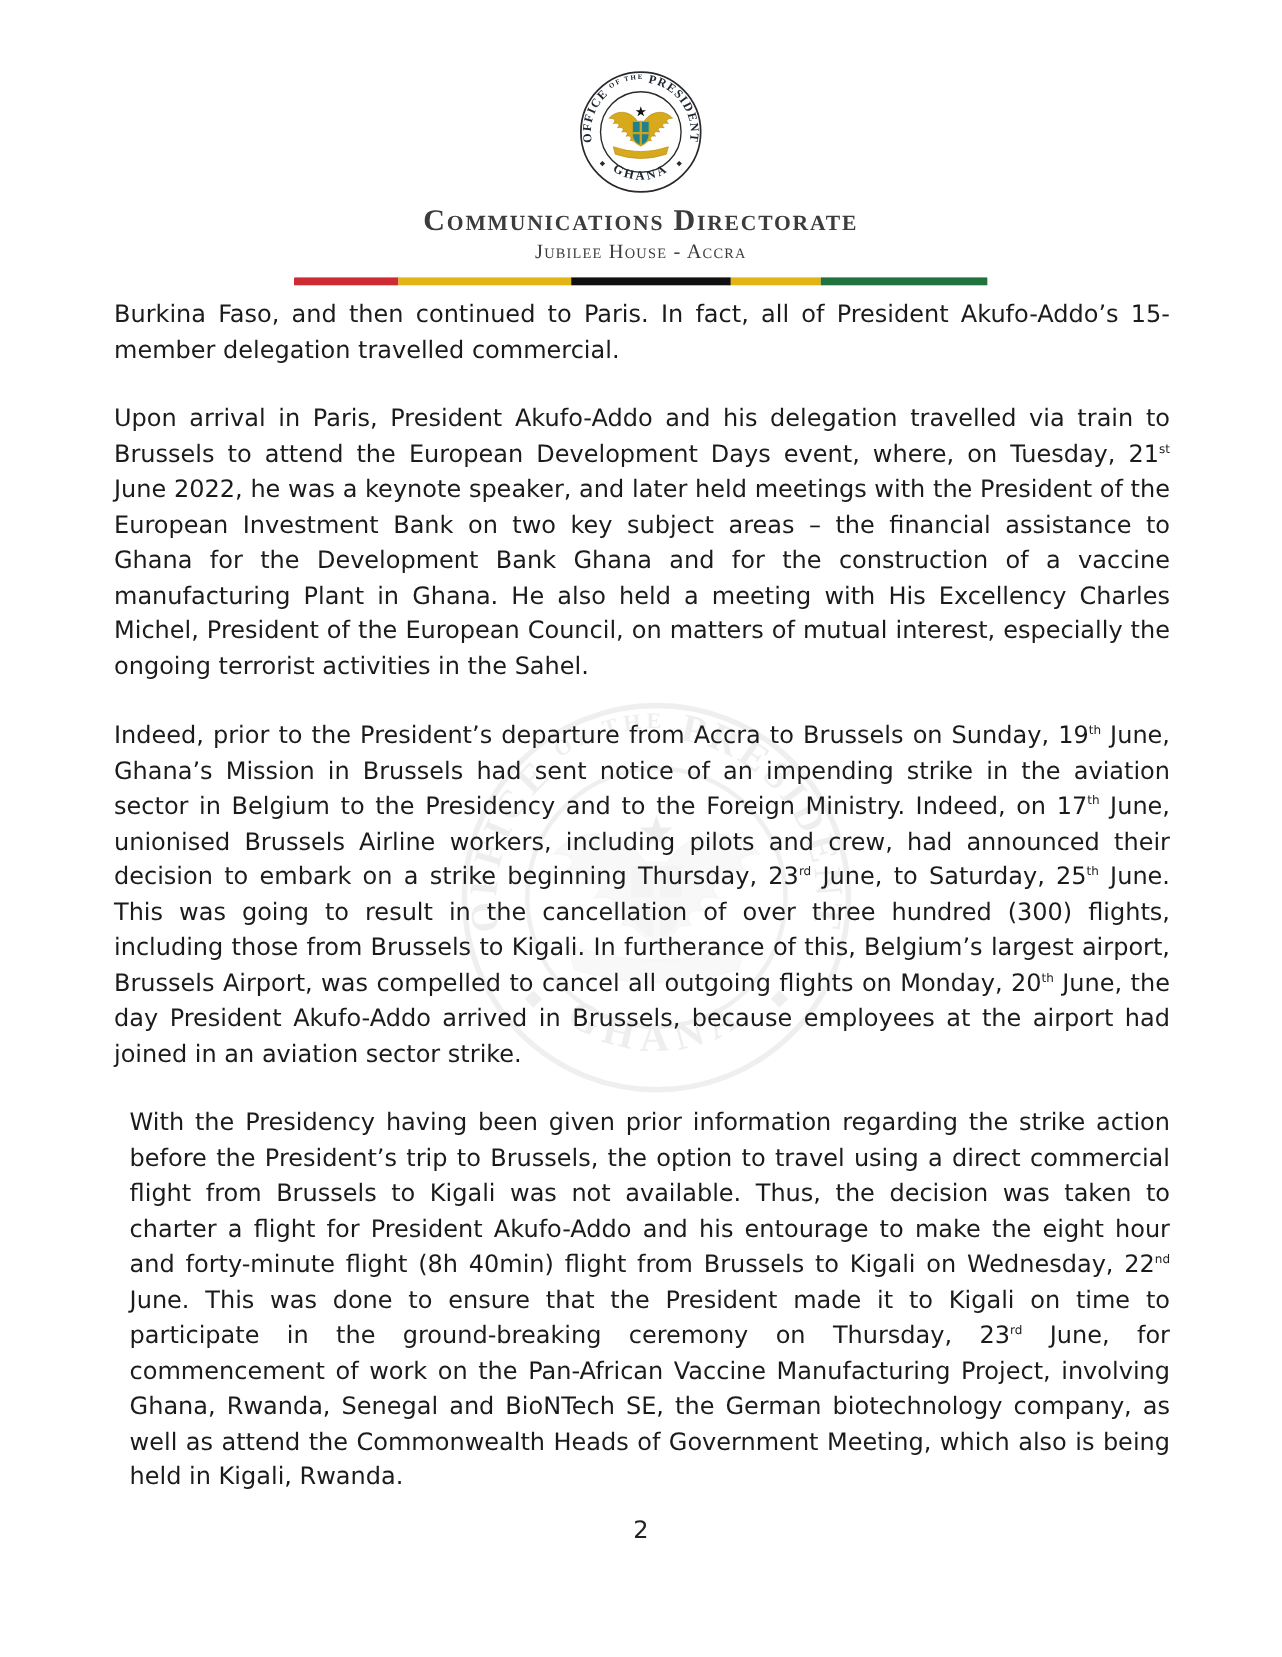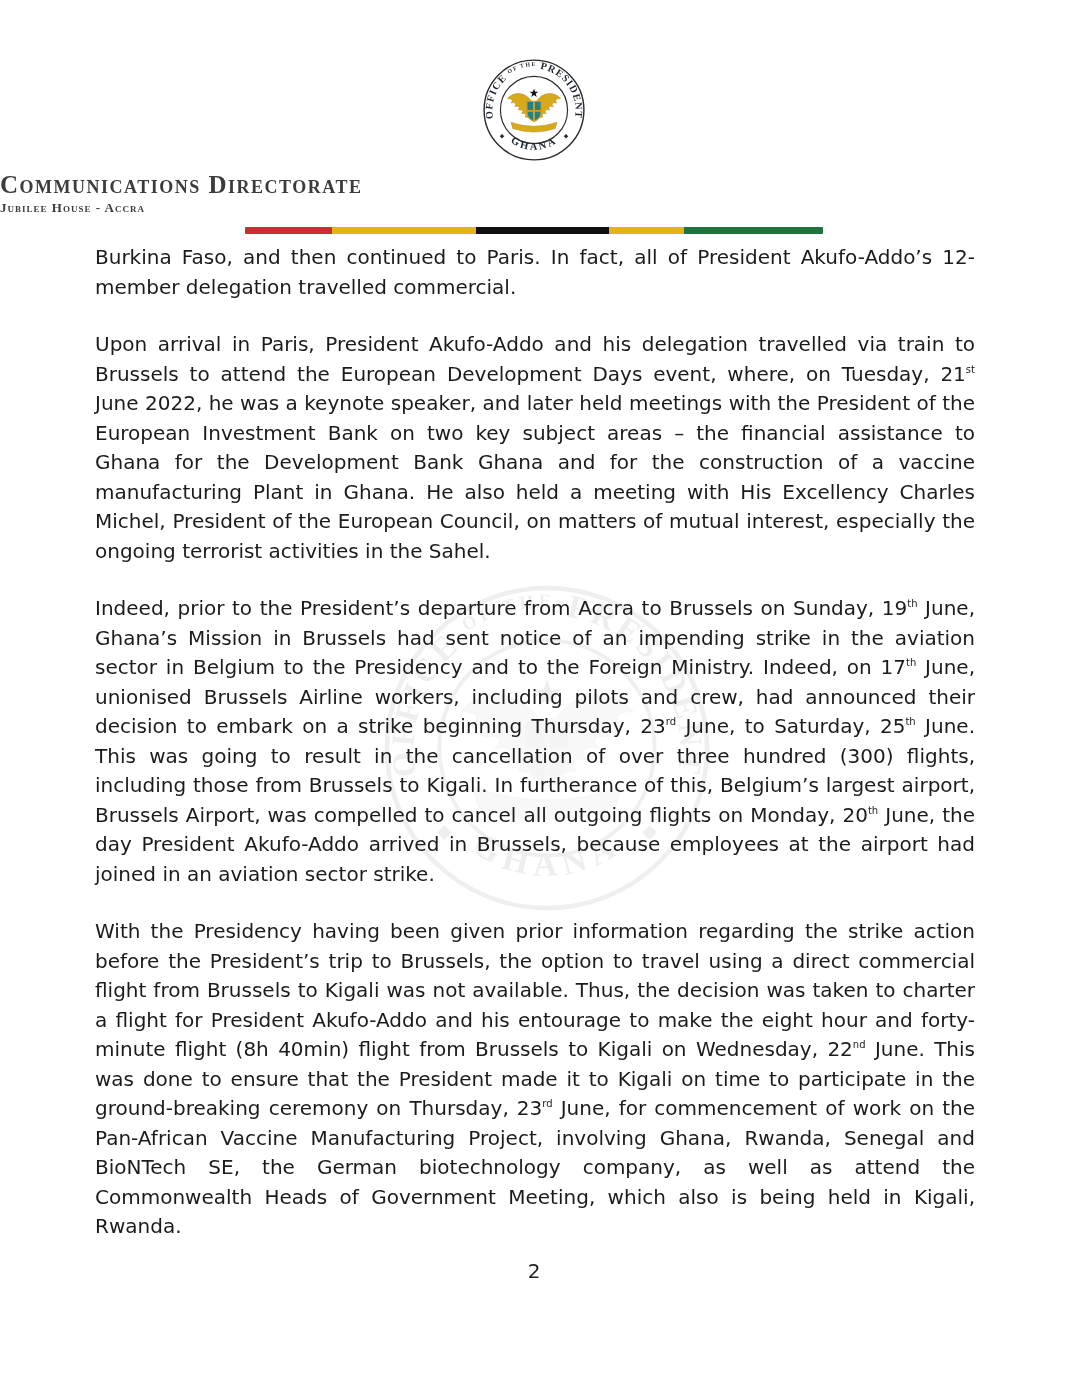--- a/index.html
+++ b/index.html
@@ -25,39 +25,39 @@
     top: 578px;
     width: 340px;
     height: 340px;
     opacity: 0.07;
     filter: grayscale(1);
     pointer-events: none;
   }
   .watermark svg { width: 100%; height: 100%; }
 
   
-  .letterhead { padding-top: 57px; position: relative; border-radius: 14px; }
+  .letterhead { text-align: center; padding-top: 57px; position: relative; border-radius: 14px; }
   .seal { display: block; margin: 0 auto; width: 106px; height: 106px; }
   .seal svg { width: 100%; height: 100%; }
   .org-title {
     margin-top: 9px;
     font-family: "Liberation Serif", "DejaVu Serif", serif;
     font-variant: small-caps;
     font-weight: bold;
     font-size: 25px;
     letter-spacing: 1.5px;
     color: #3c3c3c;
     line-height: 1;
   }
   .org-subtitle {
     margin-top: 4px;
     font-family: "Liberation Serif", "DejaVu Serif", serif;
     font-variant: small-caps;
-    font-weight: bold;
-    font-size: 13px;
+    font-weight: normal;
+    font-size: 17px;
     letter-spacing: 1px;
     color: #3c3c3c;
     line-height: 1;
   }
   .flag-bar {
     margin: 13px auto 0 auto;
     width: 578px;
     height: 7px;
     display: flex;
     border-radius: 1px;
@@ -73,21 +73,21 @@
   
   .letter-body {
     position: relative;
     margin-top: 9px;
     padding: 0 93px 0 95px;
     font-size: 20px;
     line-height: 29.5px;
     text-align: justify;
   }
   .letter-body p { margin: 0 0 28px 0; }
-  .letter-body p:last-child { margin-bottom: 0; }
+  .letter-body p:last-child { margin-bottom: 0; margin-left: 13px; }
   .letter-body sup {
     font-size: 10px;
     line-height: 0;
     vertical-align: super;
   }
 
   
   .page-footer { text-align: center; margin-top: 17px; }
   .page-number { display: inline-block; font-size: 20px; color: #222; }
 </style>
@@ -147,21 +147,21 @@
     <div class="flag-bar">
       <span class="flag-seg-0" style="background-color: rgb(206, 43, 53);"></span>
       <span class="flag-seg-1" style="background-color: rgb(226, 180, 20);"></span>
       <span class="flag-seg-2" style="background-color: rgb(16, 16, 16);"></span>
       <span class="flag-seg-3" style="background-color: rgb(226, 180, 20);"></span>
       <span class="flag-seg-4" style="background-color: rgb(32, 115, 60);"></span>
     </div>
   </header>
 
   <main class="letter-body">
-    <p>Burkina Faso, and then continued to Paris. In fact, all of President Akufo-Addo’s 12-member delegation travelled commercial.</p>
+    <p>Burkina Faso, and then continued to Paris. In fact, all of President Akufo-Addo’s 15-member delegation travelled commercial.</p>
     <p>Upon arrival in Paris, President Akufo-Addo and his delegation travelled via train to Brussels to attend the European Development Days event, where, on Tuesday, 21<sup>st</sup> June 2022, he was a keynote speaker, and later held meetings with the President of the European Investment Bank on two key subject areas – the financial assistance to Ghana for the Development Bank Ghana and for the construction of a vaccine manufacturing Plant in Ghana. He also held a meeting with His Excellency Charles Michel, President of the European Council, on matters of mutual interest, especially the ongoing terrorist activities in the Sahel.</p>
     <p>Indeed, prior to the President’s departure from Accra to Brussels on Sunday, 19<sup>th</sup> June, Ghana’s Mission in Brussels had sent notice of an impending strike in the aviation sector in Belgium to the Presidency and to the Foreign Ministry. Indeed, on 17<sup>th</sup> June, unionised Brussels Airline workers, including pilots and crew, had announced their decision to embark on a strike beginning Thursday, 23<sup>rd</sup> June, to Saturday, 25<sup>th</sup> June. This was going to result in the cancellation of over three hundred (300) flights, including those from Brussels to Kigali. In furtherance of this, Belgium’s largest airport, Brussels Airport, was compelled to cancel all outgoing flights on Monday, 20<sup>th</sup> June, the day President Akufo-Addo arrived in Brussels, because employees at the airport had joined in an aviation sector strike.</p>
     <p>With the Presidency having been given prior information regarding the strike action before the President’s trip to Brussels, the option to travel using a direct commercial flight from Brussels to Kigali was not available. Thus, the decision was taken to charter a flight for President Akufo-Addo and his entourage to make the eight hour and forty-minute flight (8h 40min) flight from Brussels to Kigali on Wednesday, 22<sup>nd</sup> June. This was done to ensure that the President made it to Kigali on time to participate in the ground-breaking ceremony on Thursday, 23<sup>rd</sup> June, for commencement of work on the Pan-African Vaccine Manufacturing Project, involving Ghana, Rwanda, Senegal and BioNTech SE, the German biotechnology company, as well as attend the Commonwealth Heads of Government Meeting, which also is being held in Kigali, Rwanda.</p>
   </main>
 
   <footer class="page-footer">
     <span class="page-number">2</span>
   </footer>
 
 </div>

